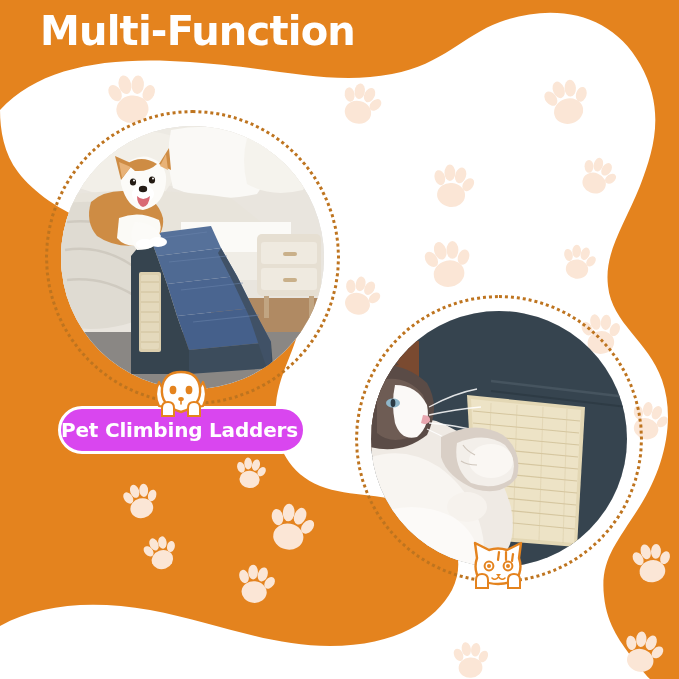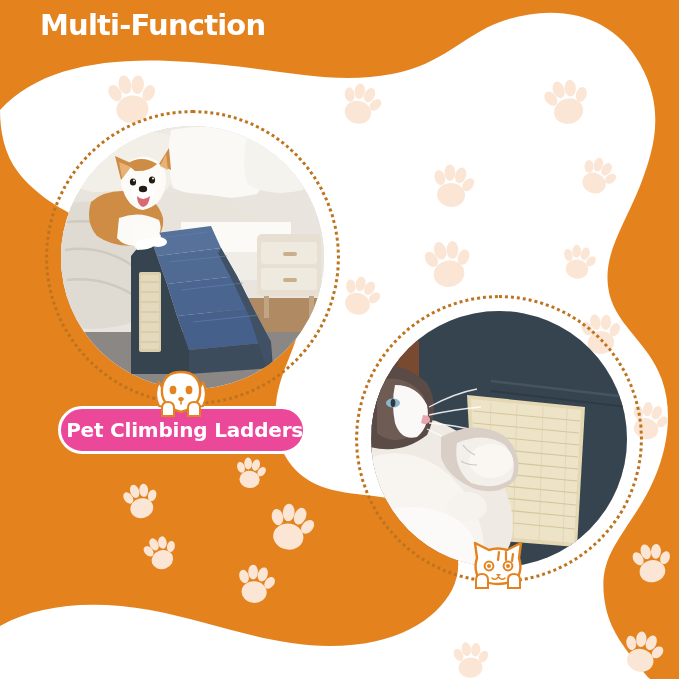--- a/index.html
+++ b/index.html
@@ -11,21 +11,21 @@
   }
   #stage{position:relative;width:679px;height:679px;overflow:hidden;background:#E4831E;}
 
   
   .blob-layer{position:absolute;inset:0;}
   .blob-layer svg{position:absolute;inset:0;width:679px;height:679px;}
 
   
   .title{
     position:absolute;left:40px;top:8px;
-    font-size:29px;font-weight:700;color:#FFFFFF;
+    font-size:40px;font-weight:700;color:#FFFFFF;
     letter-spacing:-0.8px;
     font-family:"DejaVu Sans","Liberation Sans",sans-serif;
     white-space:nowrap;
     z-index:40;
   }
 
   
   .paws{position:absolute;inset:0;z-index:5;pointer-events:none;}
 
   
@@ -37,24 +37,24 @@
   }
   .shot .photo{
     position:absolute;border-radius:50%;overflow:hidden;
     background:#DDD;
   }
   .shot .photo svg{display:block;}
 
   
   .pill{
     position:absolute;z-index:30;
-    background:#ec4899;
+    background:#d946ef;
     border:3px solid #FFFFFF;
     border-radius:40px;
-    display:flex;align-items:center;justify-content:flex-end;
+    display:flex;align-items:center;justify-content:flex-start;
     box-sizing:border-box;
   }
   .pill-text{
     color:#FFFFFF;font-weight:700;font-size:20px;
     letter-spacing:-0.2px;white-space:nowrap;
     font-family:"DejaVu Sans","Liberation Sans",sans-serif;
   }
   .mascot{position:absolute;z-index:31;}
   .mascot svg{display:block;}
 </style>

